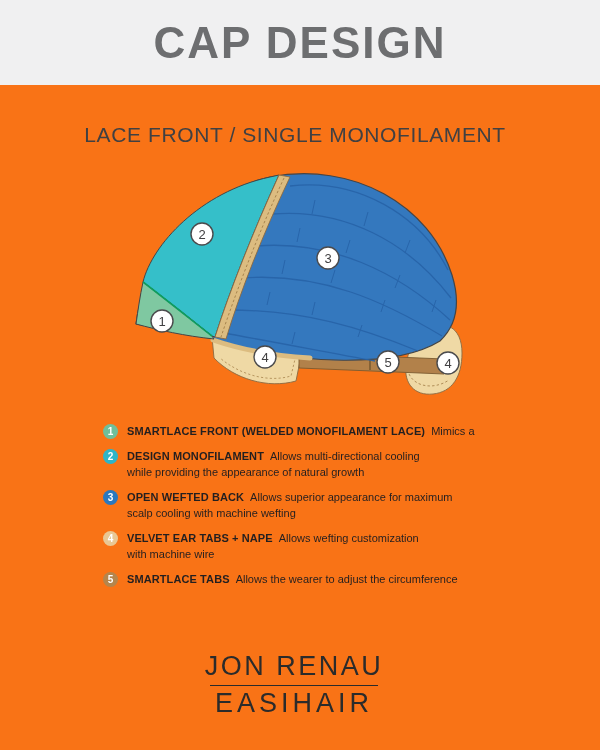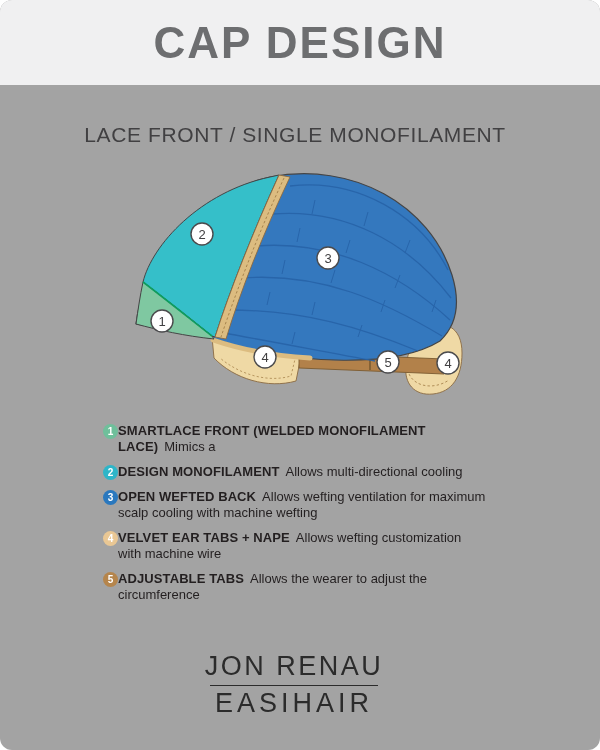--- a/index.html
+++ b/index.html
@@ -1,37 +1,37 @@
 <!DOCTYPE html>
 <html><head>
 <meta charset="utf-8">
 <style>
   html,body{margin:0;padding:0;}
   body{width:600px;height:750px;background:#ffffff;font-family:"Liberation Sans", sans-serif;-webkit-font-smoothing:antialiased;}
-  .page{position:relative;width:600px;height:750px;overflow:hidden;background:#a3a3a3;border-radius:12px;}
+  .page{position:relative;width:600px;height:750px;overflow:hidden;background:#f97316;}
 
   
   .header{position:absolute;top:0;left:0;width:600px;height:85px;background:#f0f0f1;display:flex;align-items:center;justify-content:center;}
   .header h1{margin:0;font-size:44px;font-weight:700;color:#6d6e70;letter-spacing:2px;}
 
   
   .subtitle{position:absolute;top:123px;left:0;width:590px;text-align:center;font-size:21px;font-weight:400;color:#414042;letter-spacing:0.6px;}
 
   
   .diagram{position:absolute;top:170px;left:100px;width:400px;height:230px;}
   .diagram svg{display:block;width:400px;height:230px;}
   .callout-circle{fill:#ffffff;stroke:#4a4a4c;stroke-width:1.4;}
   .callout-num{font-family:"Liberation Sans",sans-serif;font-size:13px;fill:#414042;text-anchor:middle;}
 
   
   .legend{position:absolute;top:423px;left:103px;width:404px;}
   .legend-item{display:flex;align-items:flex-start;margin-bottom:9px;}
   .badge{flex:none;width:15px;height:15px;border-radius:50%;margin-top:1px;display:flex;align-items:center;justify-content:center;
          color:#fff;font-size:10px;font-weight:700;line-height:15px;}
-  .legend-text{font-size:13px;line-height:16px;color:#231f20;}
+  .legend-text{margin-left:9px;font-size:11px;line-height:16px;color:#231f20;}
   .legend-text b{font-weight:700;letter-spacing:0.1px;}
   .legend-text .desc{margin-left:6px;}
 
   
   .footer{position:absolute;top:651px;left:0;width:600px;text-align:center;color:#2b2b2b;transform:translateX(-6px);}
   .brand-top{font-size:27px;letter-spacing:2.5px;font-weight:400;}
   .brand-rule{width:168px;height:0;border:none;border-top:1.6px solid #2b2b2b;margin:3px auto 2px auto;}
   .brand-bottom{font-size:27px;letter-spacing:4px;font-weight:400;}
 </style>
 </head>
@@ -112,43 +112,44 @@
       <div class="badge" style="background: rgb(111, 191, 155);">1</div>
       <div class="legend-text">
         <b>SMARTLACE FRONT (WELDED MONOFILAMENT LACE)</b><span class="desc">Mimics a</span><br>
       </div>
     </div>
 
     <div class="legend-item">
       <div class="badge" style="background: rgb(46, 181, 200);">2</div>
       <div class="legend-text">
         <b>DESIGN MONOFILAMENT</b><span class="desc">Allows multi-directional cooling</span><br>
+        <span>while providing the appearance of natural growth</span>
       </div>
     </div>
 
     <div class="legend-item">
       <div class="badge" style="background: rgb(42, 120, 190);">3</div>
       <div class="legend-text">
-        <b>OPEN WEFTED BACK</b><span class="desc">Allows wefting ventilation for maximum</span><br>
+        <b>OPEN WEFTED BACK</b><span class="desc">Allows superior appearance for maximum</span><br>
         <span>scalp cooling  with machine wefting</span>
       </div>
     </div>
 
     <div class="legend-item">
       <div class="badge" style="background: rgb(233, 199, 148);">4</div>
       <div class="legend-text">
         <b>VELVET EAR TABS + NAPE</b><span class="desc">Allows wefting customization</span><br>
         <span>with machine wire</span>
       </div>
     </div>
 
     <div class="legend-item">
       <div class="badge" style="background: rgb(181, 133, 76);">5</div>
       <div class="legend-text">
-        <b>ADJUSTABLE TABS</b><span class="desc">Allows the wearer to adjust the circumference</span>
+        <b>SMARTLACE TABS</b><span class="desc">Allows the wearer to adjust the circumference</span>
       </div>
     </div>
 
   </div>
 
   <div class="footer">
     <div class="brand-top">JON RENAU</div>
     <hr class="brand-rule">
     <div class="brand-bottom">EASIHAIR</div>
   </div>

